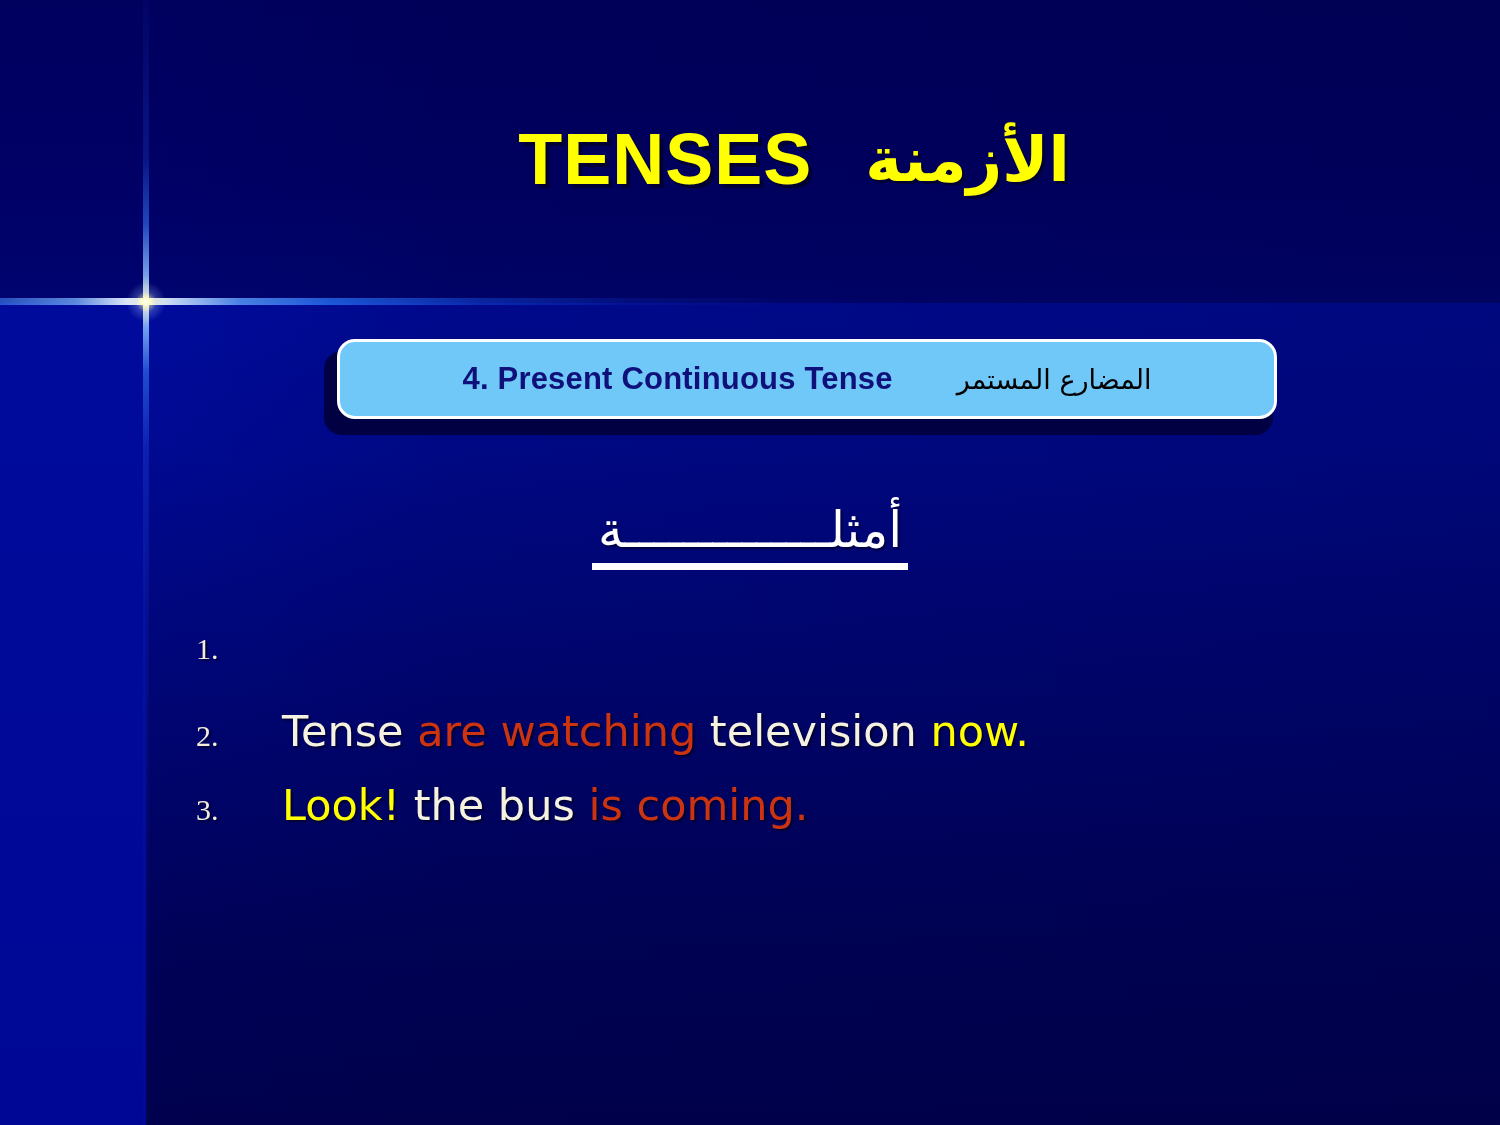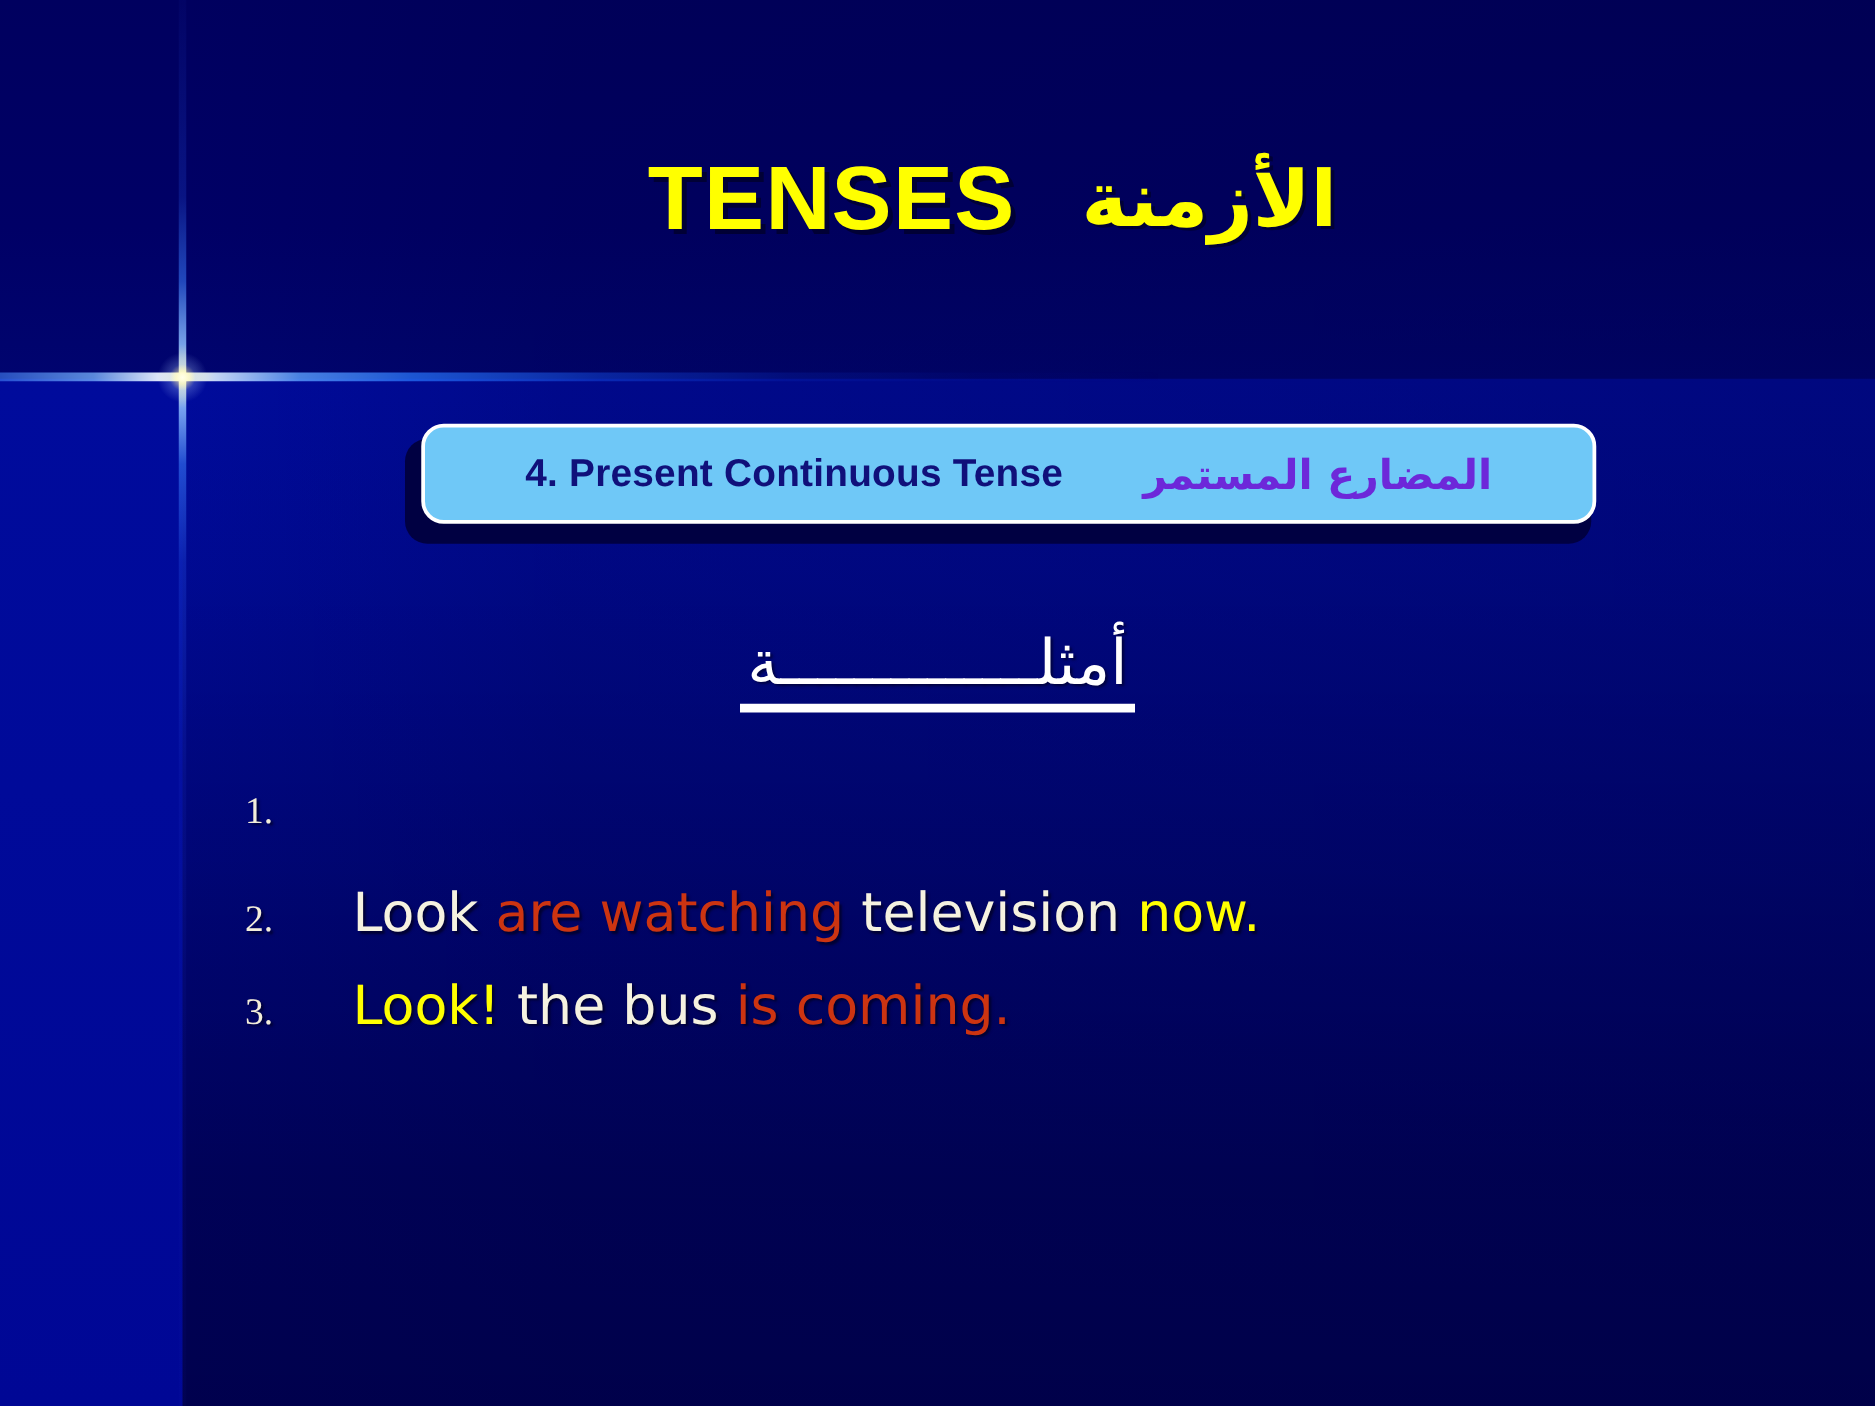--- a/index.html
+++ b/index.html
@@ -166,23 +166,23 @@
   .banner-en {
     font-family: "Liberation Sans", sans-serif;
     font-size: 31px;
     font-weight: bold;
     color: #10107A;
     letter-spacing: 0.2px;
   }
   .banner-gap { display: inline-block; width: 64px; }
   .banner-ar {
     font-family: "DejaVu Sans", sans-serif;
-    font-size: 33px;
-    font-weight: bold;
-    color: #6d28d9;
+    font-size: 27px;
+    font-weight: normal;
+    color: #000000;
     direction: rtl;
   }
 
   
   .examples {
     position: absolute;
     left: 0; top: 504px;
     width: 1500px;
     text-align: center;
   }
@@ -263,21 +263,21 @@
 
   <div class="list">
 
     <div class="list-item">
       <span class="list-num">1.</span>
     </div>
 
     <div class="list-item">
       <span class="list-num">2.</span>
       <span class="list-text">
-        <span class="w-white">Look </span><span class="w-red">are watching</span><span class="w-white"> television </span><span class="w-yellow">now.</span>
+        <span class="w-white">Tense </span><span class="w-red">are watching</span><span class="w-white"> television </span><span class="w-yellow">now.</span>
       </span>
     </div>
 
     <div class="list-item">
       <span class="list-num">3.</span>
       <span class="list-text">
         <span class="w-yellow">Look!</span><span class="w-white"> the bus </span><span class="w-red">is coming.</span>
       </span>
     </div>
 

